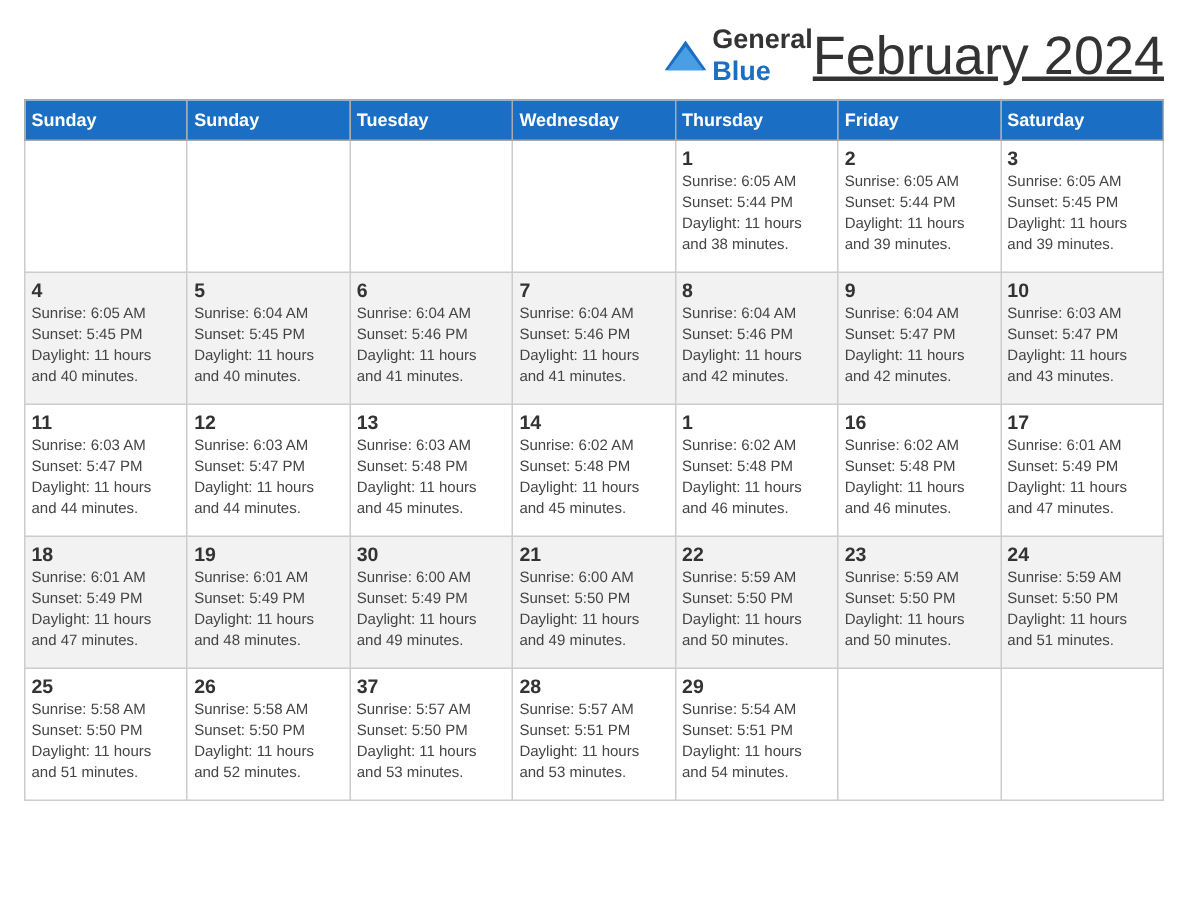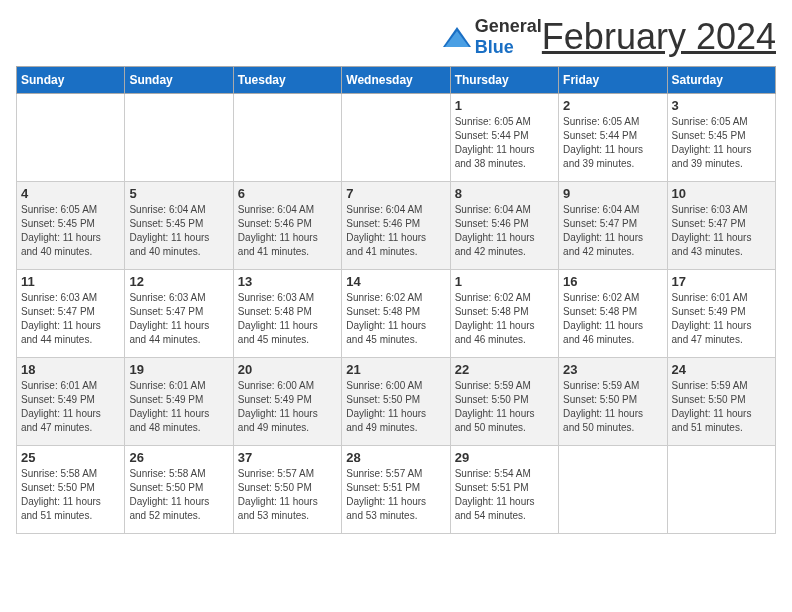--- a/index.html
+++ b/index.html
@@ -255,21 +255,21 @@
 and 47 minutes.</div>
         </td>
         <td>
           <span class="day-number">19</span>
           <div class="day-info" style="white-space: pre-line;">Sunrise: 6:01 AM
 Sunset: 5:49 PM
 Daylight: 11 hours
 and 48 minutes.</div>
         </td>
         <td>
-          <span class="day-number">20</span>
+          <span class="day-number">30</span>
           <div class="day-info" style="white-space: pre-line;">Sunrise: 6:00 AM
 Sunset: 5:49 PM
 Daylight: 11 hours
 and 49 minutes.</div>
         </td>
         <td>
           <span class="day-number">21</span>
           <div class="day-info" style="white-space: pre-line;">Sunrise: 6:00 AM
 Sunset: 5:50 PM
 Daylight: 11 hours

